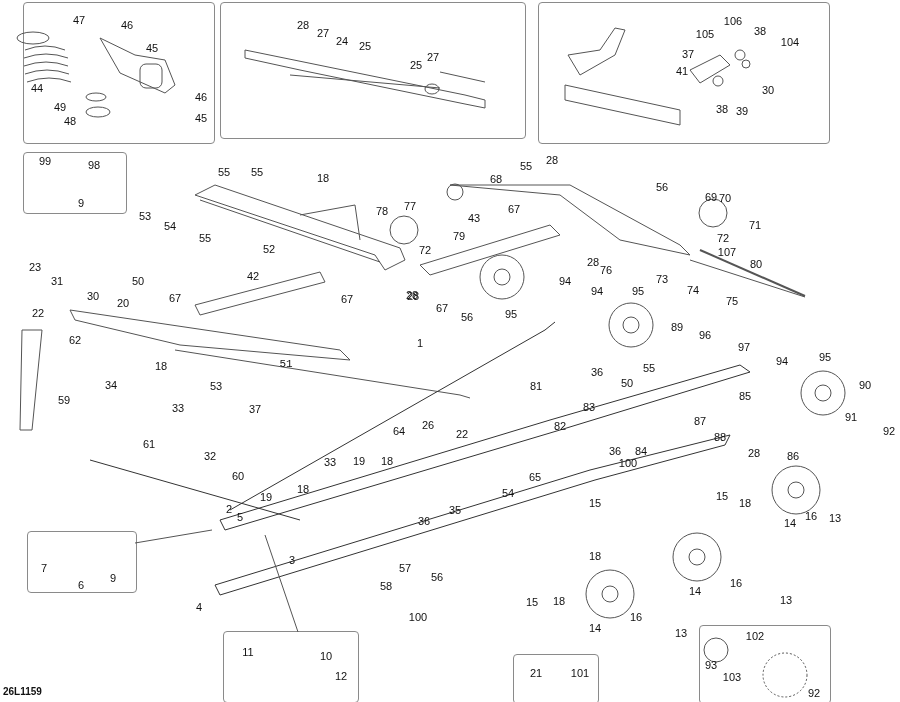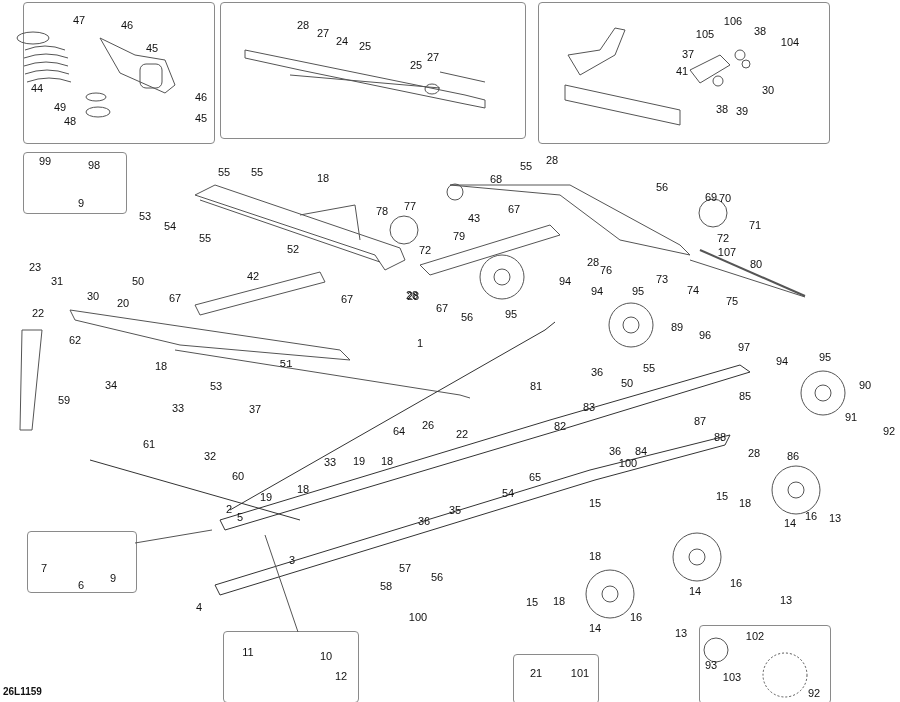--- a/index.html
+++ b/index.html
@@ -134,21 +134,21 @@
       <div class="lbl" style="left: 742px; top: 111px;">39</div>
       <div class="lbl" style="left: 45px; top: 161px;">99</div>
       <div class="lbl" style="left: 94px; top: 165px;">98</div>
       <div class="lbl" style="left: 81px; top: 203px;">9</div>
       <div class="lbl" style="left: 224px; top: 172px;">55</div>
       <div class="lbl" style="left: 257px; top: 172px;">55</div>
       <div class="lbl" style="left: 323px; top: 178px;">18</div>
       <div class="lbl" style="left: 145px; top: 216px;">53</div>
       <div class="lbl" style="left: 170px; top: 226px;">54</div>
       <div class="lbl" style="left: 205px; top: 238px;">55</div>
-      <div class="lbl" style="left: 269px; top: 249px; margin-left: 24px;">52</div>
+      <div class="lbl" style="left: 269px; top: 249px;">52</div>
       <div class="lbl" style="left: 382px; top: 211px;">78</div>
       <div class="lbl" style="left: 410px; top: 206px;">77</div>
       <div class="lbl" style="left: 11px; top: 267px; margin-left: 24px;">23</div>
       <div class="lbl" style="left: 57px; top: 281px;">31</div>
       <div class="lbl" style="left: 93px; top: 296px;">30</div>
       <div class="lbl" style="left: 38px; top: 313px;">22</div>
       <div class="lbl" style="left: 138px; top: 281px;">50</div>
       <div class="lbl" style="left: 123px; top: 303px;">20</div>
       <div class="lbl" style="left: 175px; top: 298px;">67</div>
       <div class="lbl" style="left: 253px; top: 276px;">42</div>

